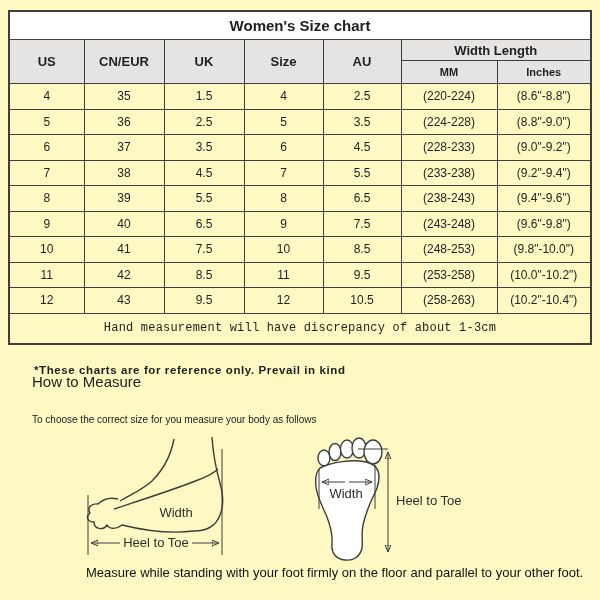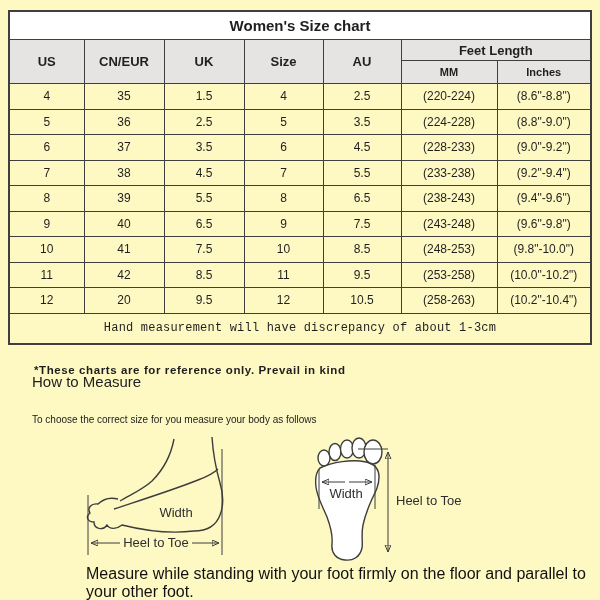--- a/index.html
+++ b/index.html
@@ -27,21 +27,21 @@
   }
 
   
   .ref-note {
     position:absolute; left:34px; top:364px;
     font-family:Liberation Sans, sans-serif; font-weight:bold;
     font-size:11.5px; letter-spacing:0.6px; color:#1d1d1d;
   }
   .htm-heading { position:absolute; left:32px; top:373px; font-size:15px; color:#222; }
   .htm-sub { position:absolute; left:32px; top:414px; font-size:10px; color:#222; }
-  .measure-caption { position:absolute; left:86px; top:565px; font-size:16px; color:#111; }
+  .measure-caption { position:absolute; left:86px; top:565px; font-size:13px; color:#111; }
 
   
   svg.diagram { position:absolute; overflow:visible; }
   svg.diagram path, svg.diagram line, svg.diagram ellipse { stroke:#3d3d3d; fill:none; }
   svg.diagram .outline { stroke-width:1.4; }
   svg.diagram .thin { stroke-width:1; }
   svg.diagram .filled { fill:#ffffff; }
   svg.diagram text {
     font-family:"Liberation Sans", sans-serif; font-size:13px;
     fill:#2e2e2e; stroke:none;
@@ -67,21 +67,21 @@
     <thead>
       <tr class="title-row">
         <th colspan="7">Women's Size chart</th>
       </tr>
       <tr class="head-row">
         <th rowspan="2">US</th>
         <th rowspan="2">CN/EUR</th>
         <th rowspan="2">UK</th>
         <th rowspan="2">Size</th>
         <th rowspan="2">AU</th>
-        <th colspan="2">Feet Length</th>
+        <th colspan="2">Width Length</th>
       </tr>
       <tr class="sub-row">
         <th>MM</th>
         <th>Inches</th>
       </tr>
     </thead>
     <tbody id="size-rows">
         <tr>
           <td>4</td>
           <td>35</td>
@@ -149,21 +149,21 @@
           <td>11</td>
           <td>42</td>
           <td>8.5</td>
           <td>11</td>
           <td>9.5</td>
           <td>(253-258)</td>
           <td>(10.0"-10.2")</td>
         </tr>
         <tr>
           <td>12</td>
-          <td>20</td>
+          <td>43</td>
           <td>9.5</td>
           <td>12</td>
           <td>10.5</td>
           <td>(258-263)</td>
           <td>(10.2"-10.4")</td>
         </tr>
       </tbody>
     <tfoot>
       <tr>
         <td colspan="7">Hand measurement will have discrepancy of about 1-3cm</td>

